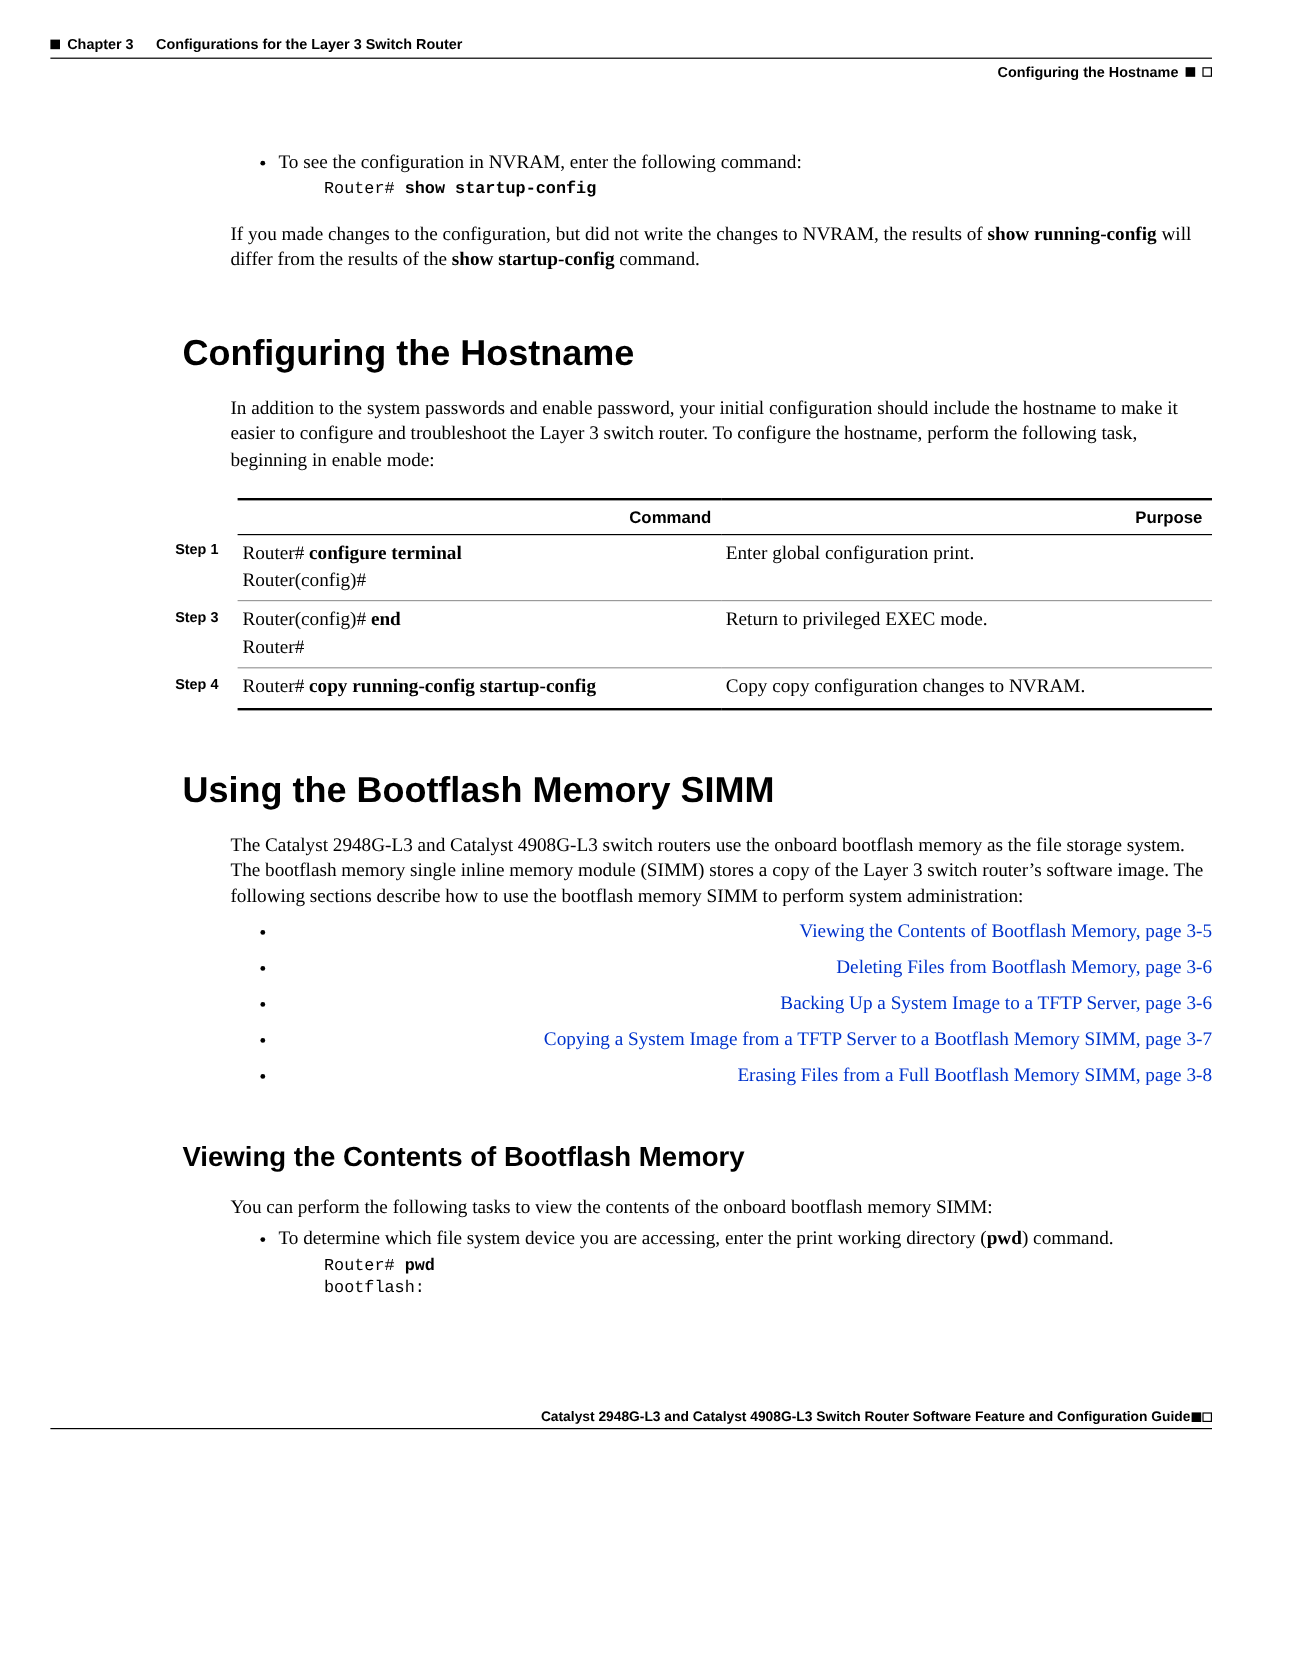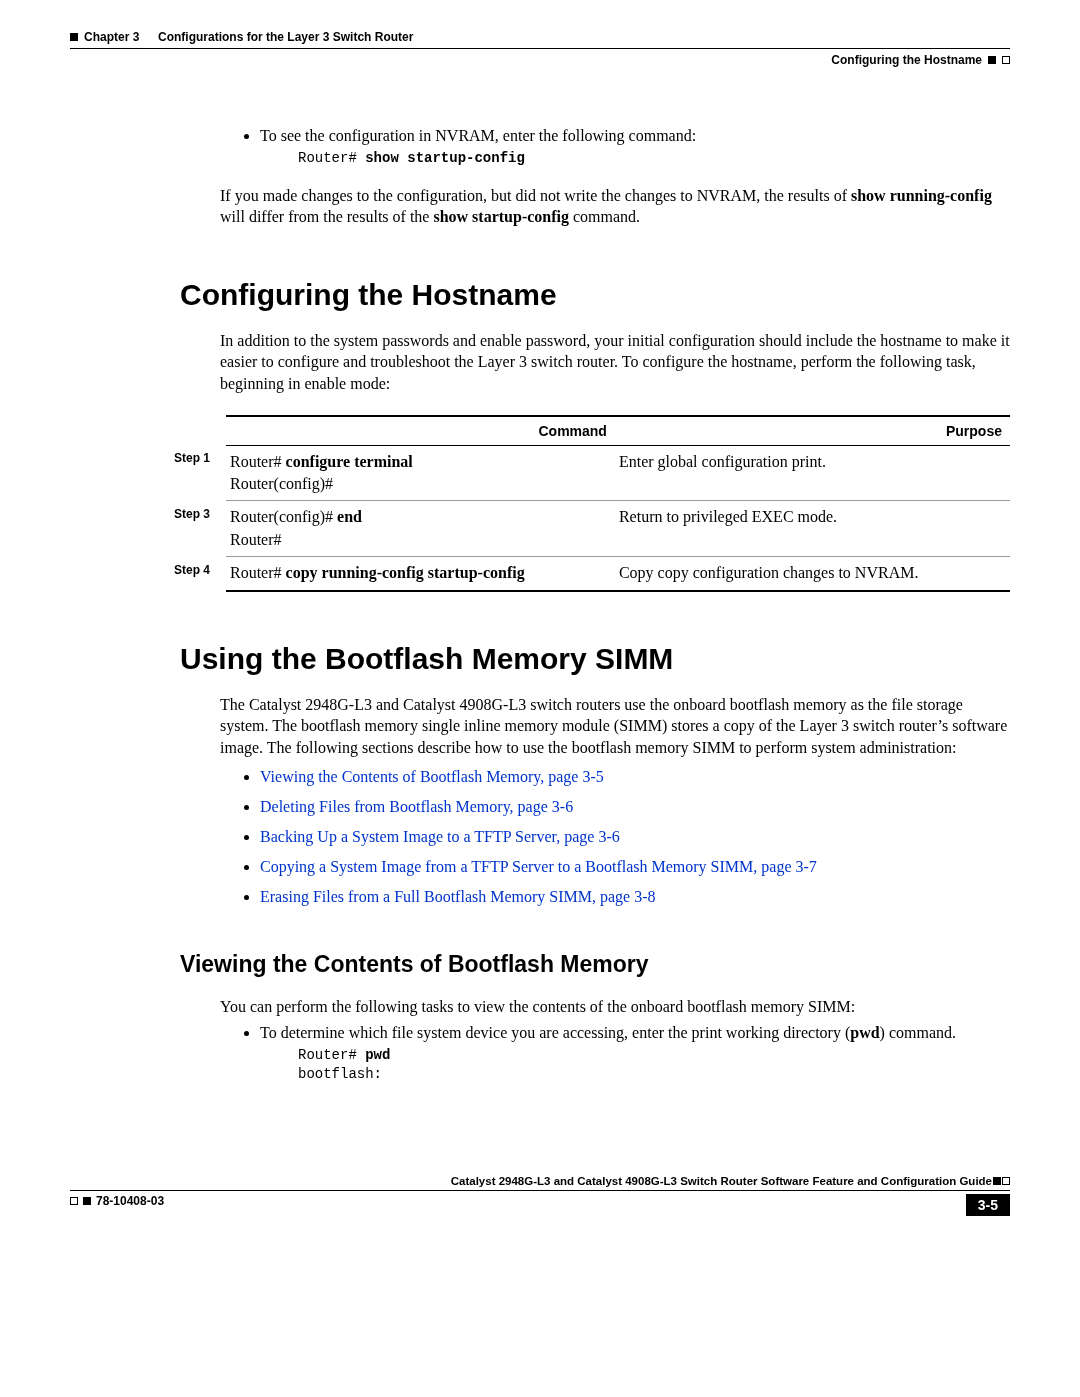--- a/index.html
+++ b/index.html
@@ -5,21 +5,21 @@
   body {
     margin: 0;
     padding: 0;
     font-family: "Times New Roman", Times, serif;
     font-size: 16px;
     color: #000;
     background: #fff;
     width: 1080px;
   }
   .page {
-    padding: 30px 70px 20px 70px;
+    padding: 30px 70px 20px 42px;
     box-sizing: border-box;
   }
   .hdr {
     font-family: Arial, Helvetica, sans-serif;
     font-size: 12px;
     font-weight: bold;
     margin-bottom: 4px;
   }
   .hdr-left {
     display: flex;
@@ -124,20 +124,21 @@
   .link {
     color: #0033cc;
   }
   .links-list {
     list-style: disc;
     margin: 10px 0 6px 0;
     padding-left: 40px;
   }
   .links-list li {
     margin-bottom: 12px;
+    text-align: right;
   }
   .footer {
     margin-top: 90px;
   }
   .foot-title {
     font-family: Arial, Helvetica, sans-serif;
     font-size: 11.5px;
     font-weight: bold;
     text-align: right;
     border-bottom: 1px solid #000;
@@ -266,23 +267,15 @@
     </ul>
 
   </div>
 
   <div class="footer">
     <div class="foot-title">
       <span>Catalyst 2948G-L3 and Catalyst 4908G-L3 Switch Router Software Feature and Configuration Guide</span>
       <span class="sq"></span>
       <span class="sq-open"></span>
     </div>
-    <div class="foot-bottom">
-      <div class="foot-doc">
-        <span class="sq-open"></span>
-        <span class="sq"></span>
-        <span>78-10408-03</span>
-      </div>
-      <div class="page-badge">3-5</div>
-    </div>
   </div>
 
 </div>
 
 </body></html>

